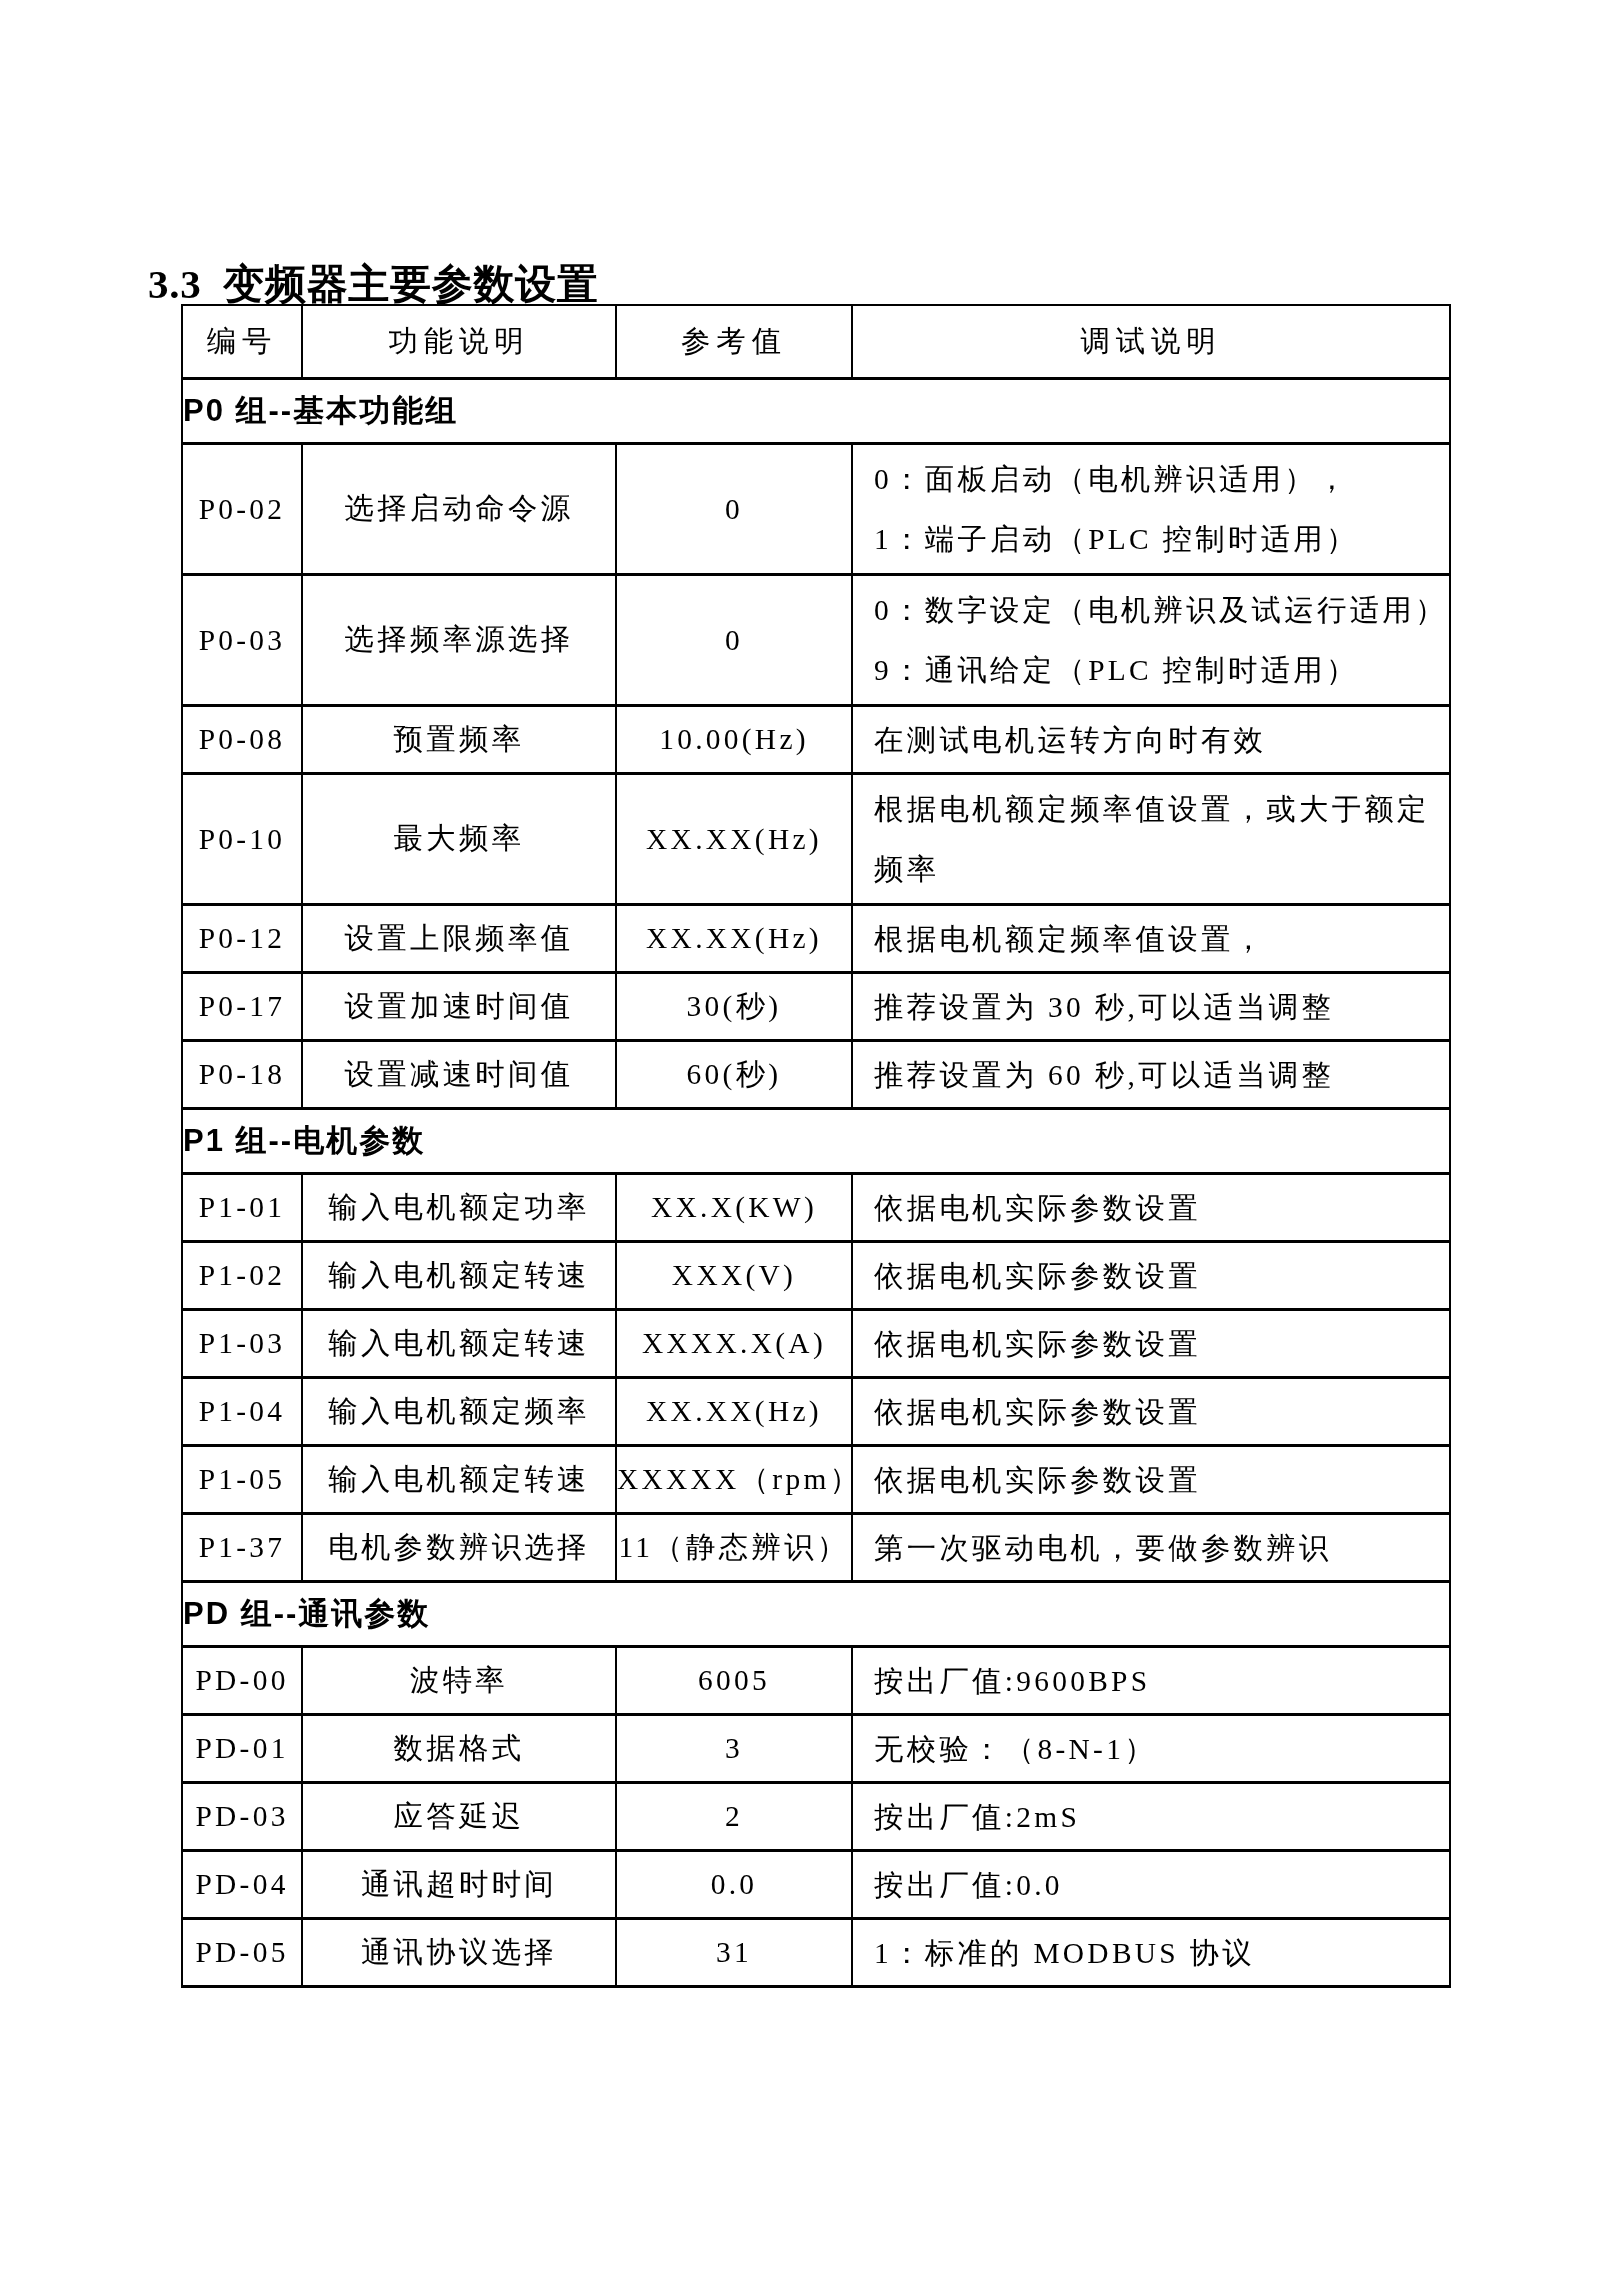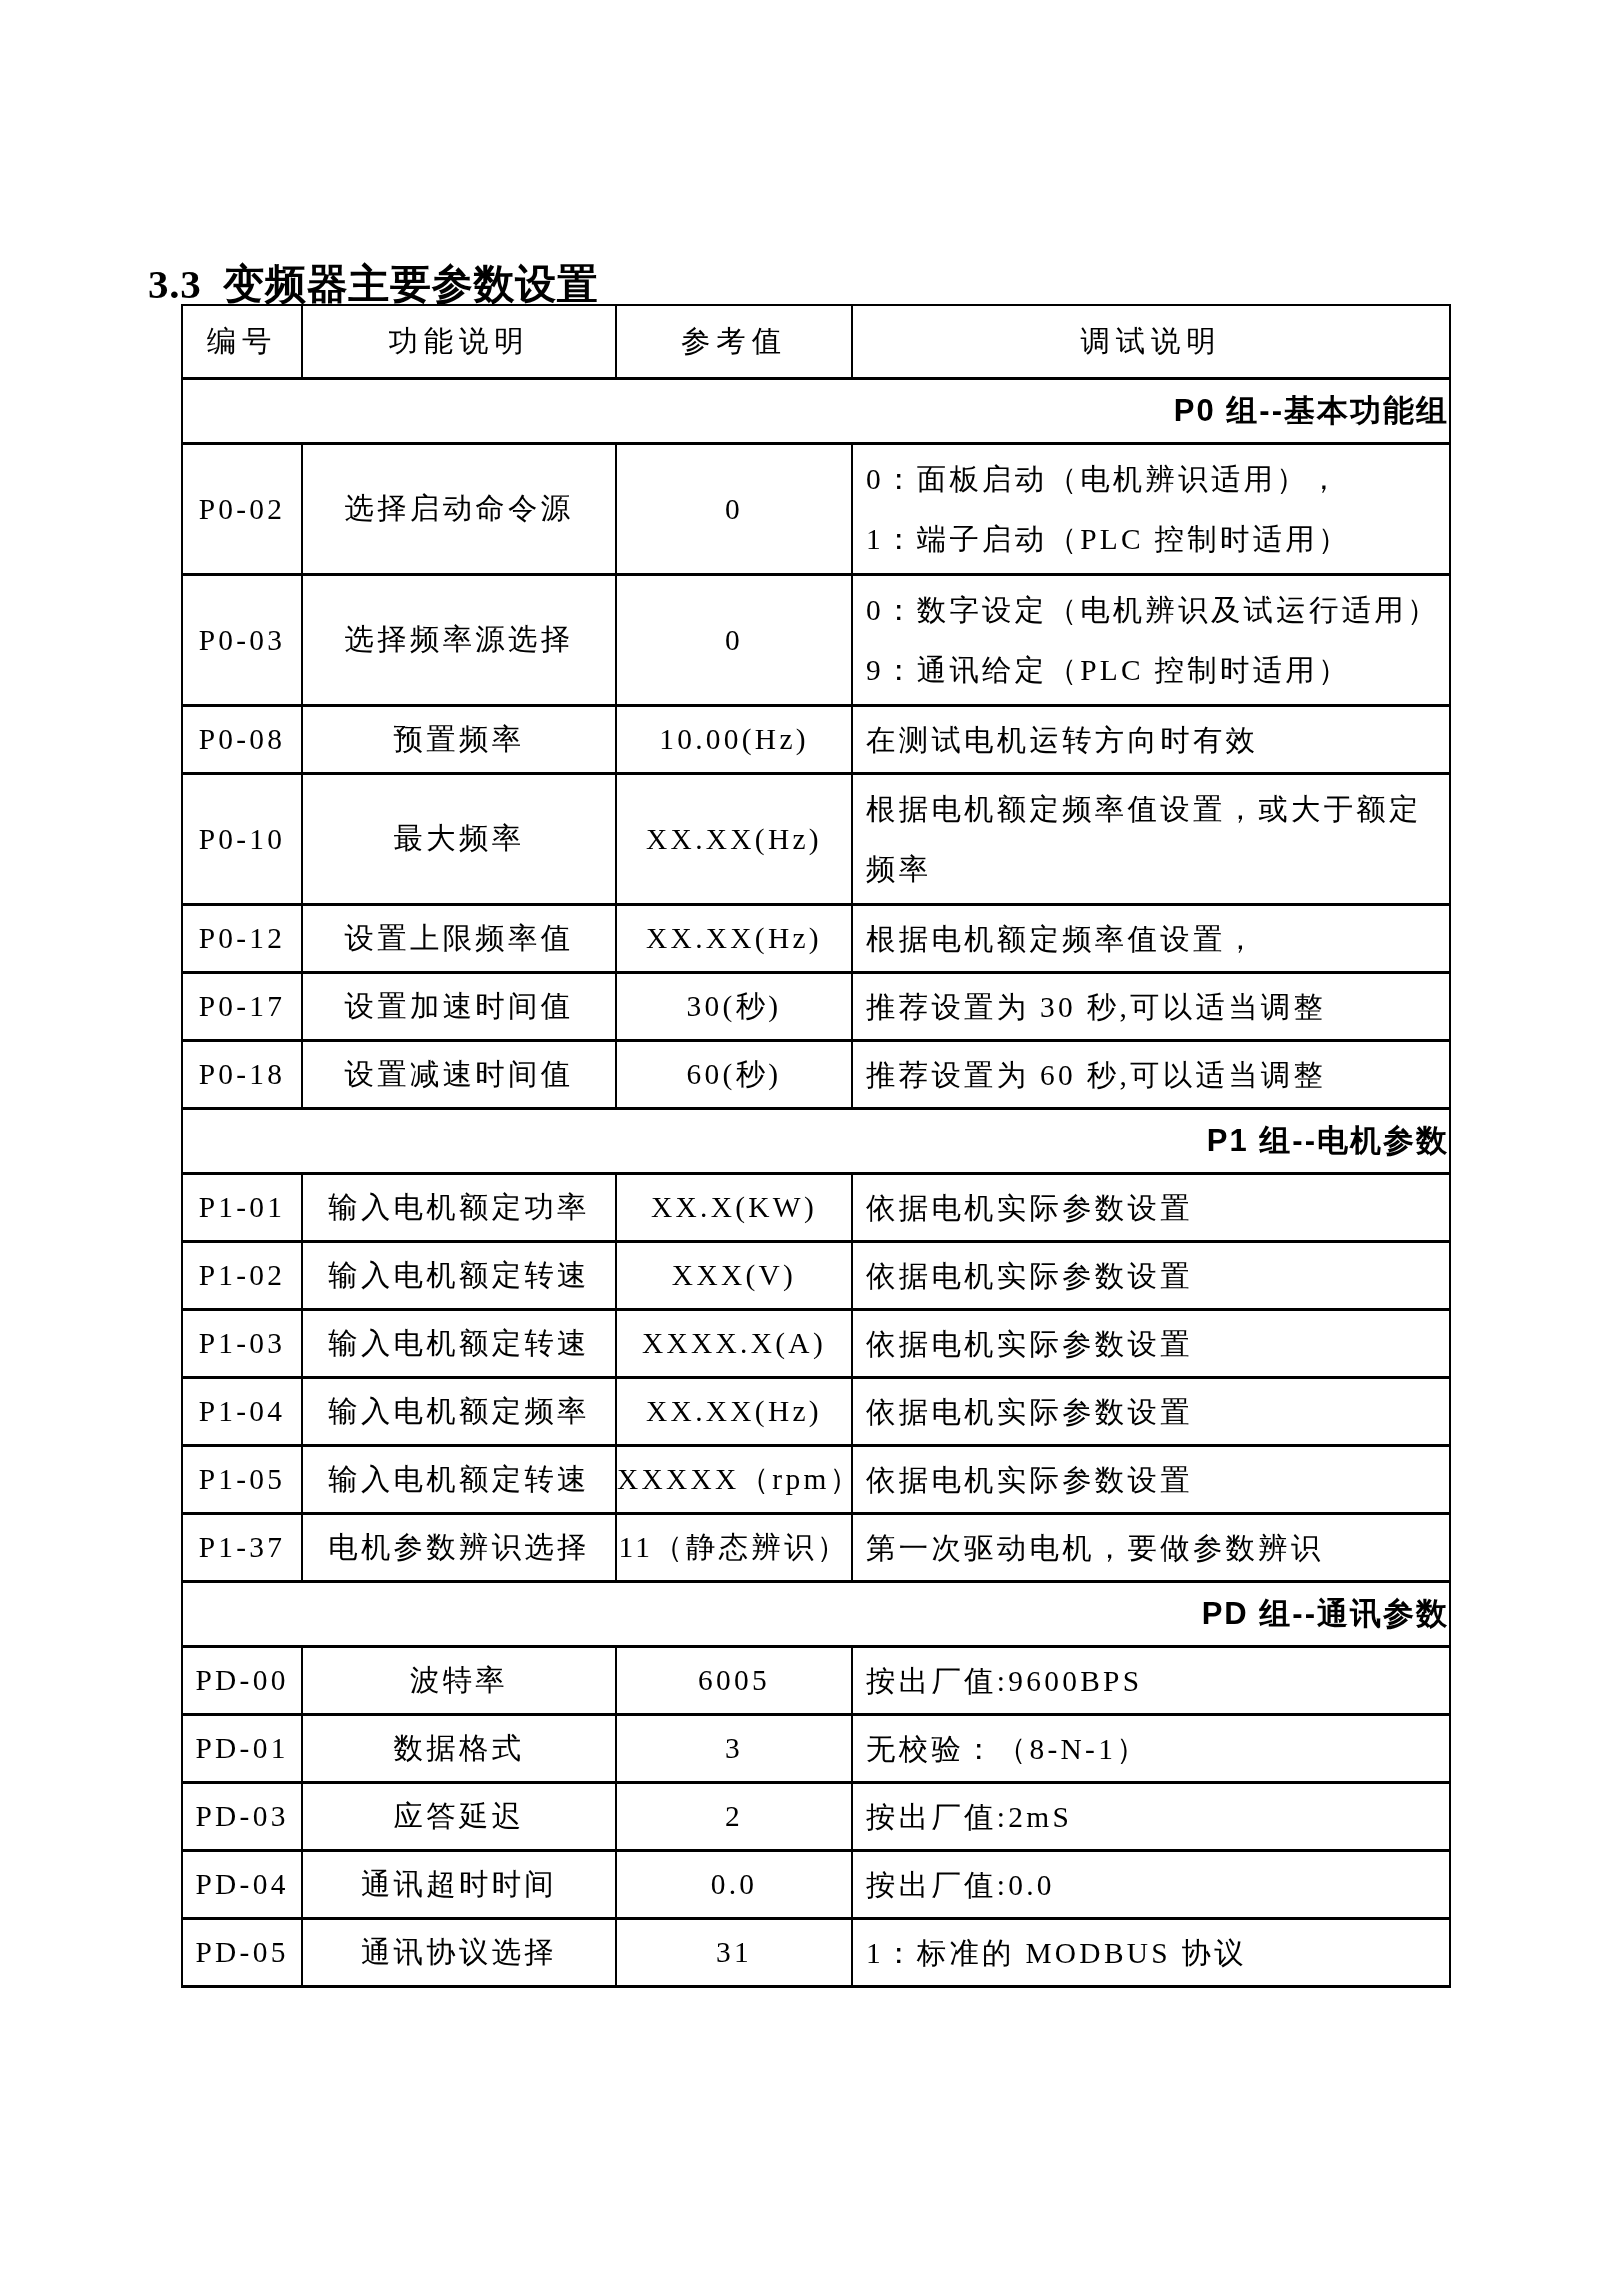--- a/index.html
+++ b/index.html
@@ -51,34 +51,34 @@
     padding: 0;
   }
   thead th {
     height: 71px;
     border-top-width: 2px;
     text-align: center;
     letter-spacing: 5.9px;
   }
   td.section-cell {
     height: 62px;
-    text-align: right;
+    text-align: left;
     font-weight: bold;
     font-family: "Liberation Sans", "DejaVu Sans", sans-serif;
     font-size: 31px;
     letter-spacing: 2px;
   }
   tr.single td { height: 65px; }
   tr.double td { height: 128px; }
   td.c-code, td.c-name, td.c-value {
     text-align: center;
   }
   td.c-desc {
     text-align: left;
-    padding-left: 13px;
+    padding-left: 21px;
     padding-right: 5.2px;
   }
   td.c-desc .line {
     line-height: 60px;
     white-space: nowrap;
   }
 </style>
 </head>
 <body>
 

